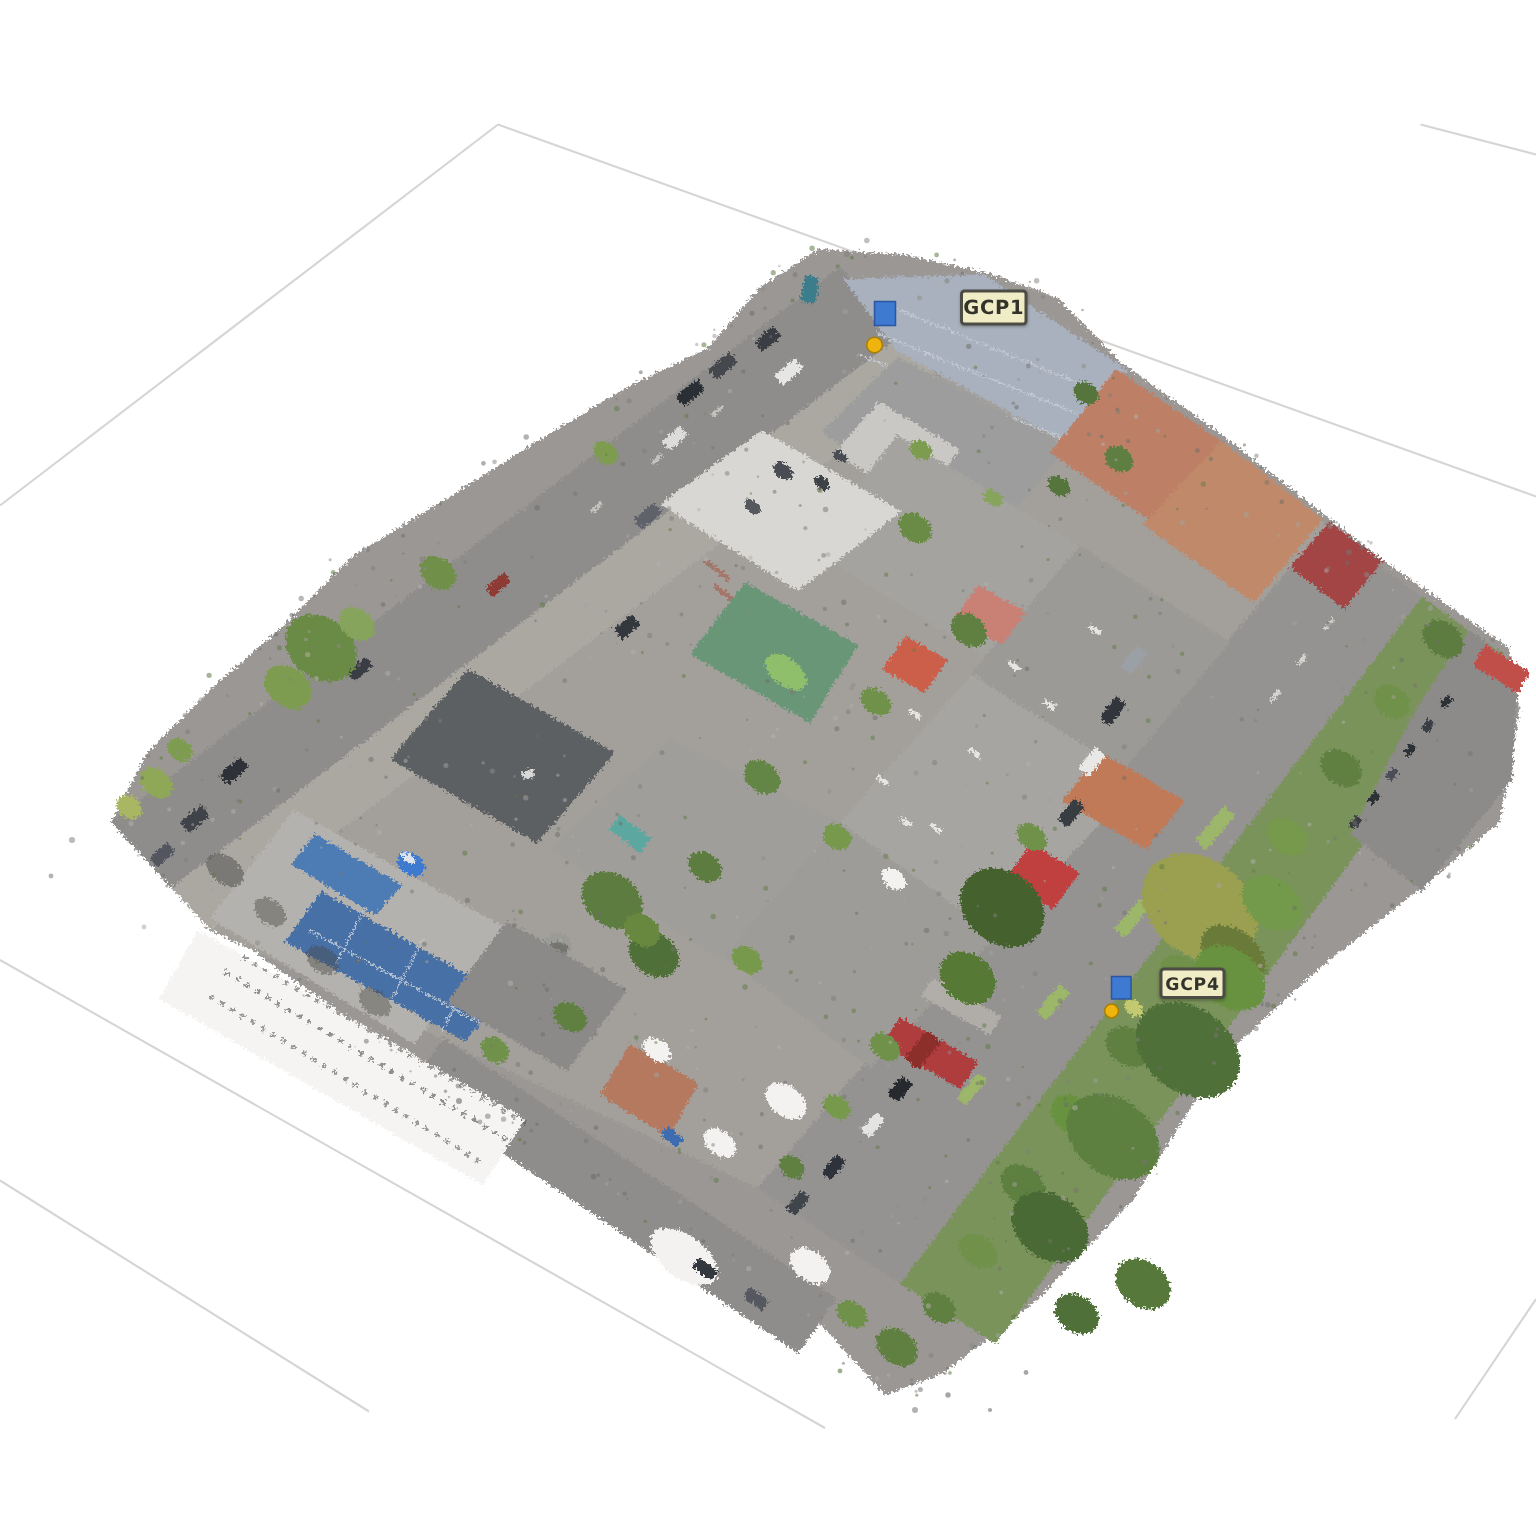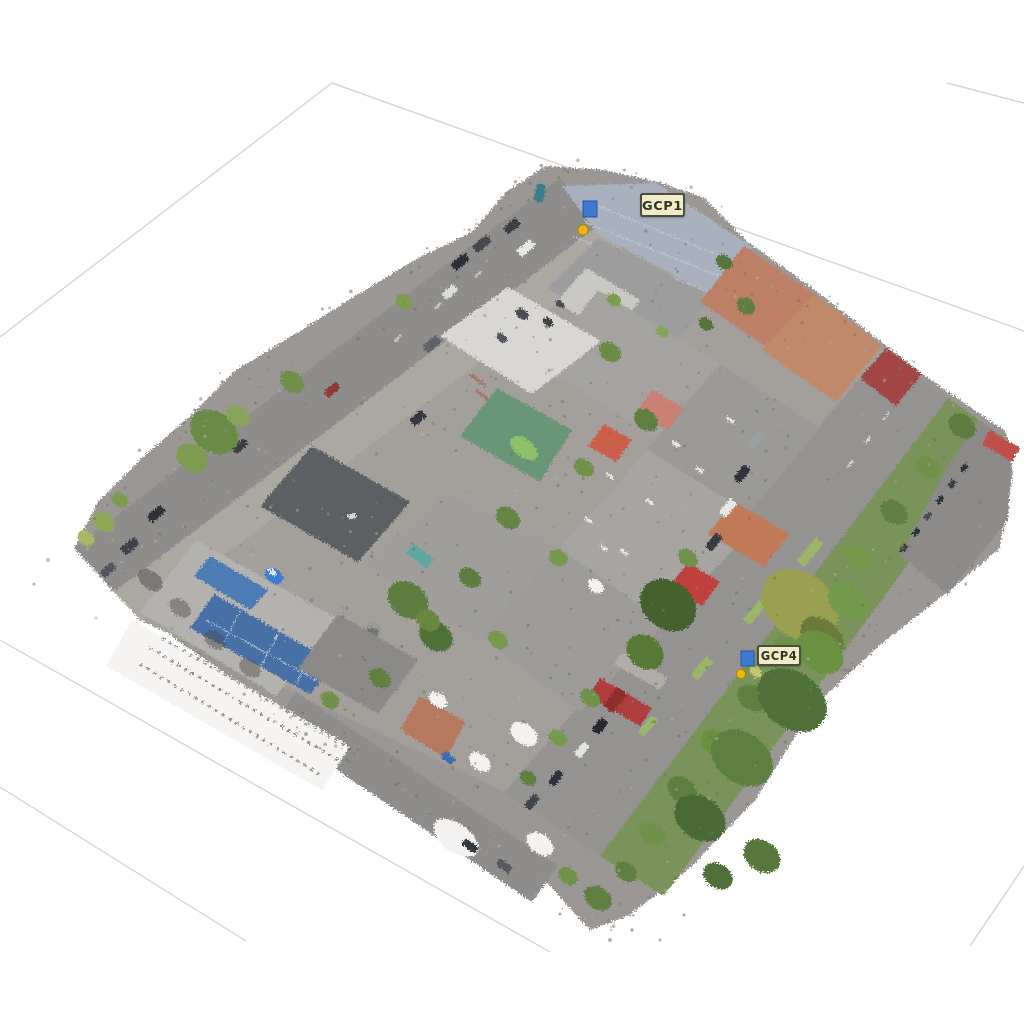--- a/index.html
+++ b/index.html
@@ -947,14 +947,14 @@
       </g>
     <g id="marker-layer">
         <rect x="583" y="201" width="14" height="16" fill="#3e79d2" stroke="#2b56a0" stroke-width="1"></rect>
         <circle cx="583" cy="230" r="5.2" fill="#f0b40e" stroke="#a87f06" stroke-width="1"></circle>
         <rect x="741" y="651" width="13" height="15" fill="#3e79d2" stroke="#2b56a0" stroke-width="1"></rect>
         <circle cx="741" cy="674" r="4.6" fill="#f0b40e" stroke="#a87f06" stroke-width="1"></circle>
       </g>
   </svg>
 
   <div class="gcp-label" id="label-gcp1" style="left: 599px; top: 193px; width: 45px; height: 24px; font-size: 13px; margin-left: 41px;">GCP1</div>
-  <div class="gcp-label" id="label-gcp4" style="left: 757px; top: 645px; width: 44px; height: 21px; font-size: 11.5px;">GCP4</div>
+  <div class="gcp-label" id="label-gcp4" style="left: 773px; top: 645px; width: 44px; height: 21px; font-size: 11.5px;">GCP4</div>
 </div>
 
 </body></html>

